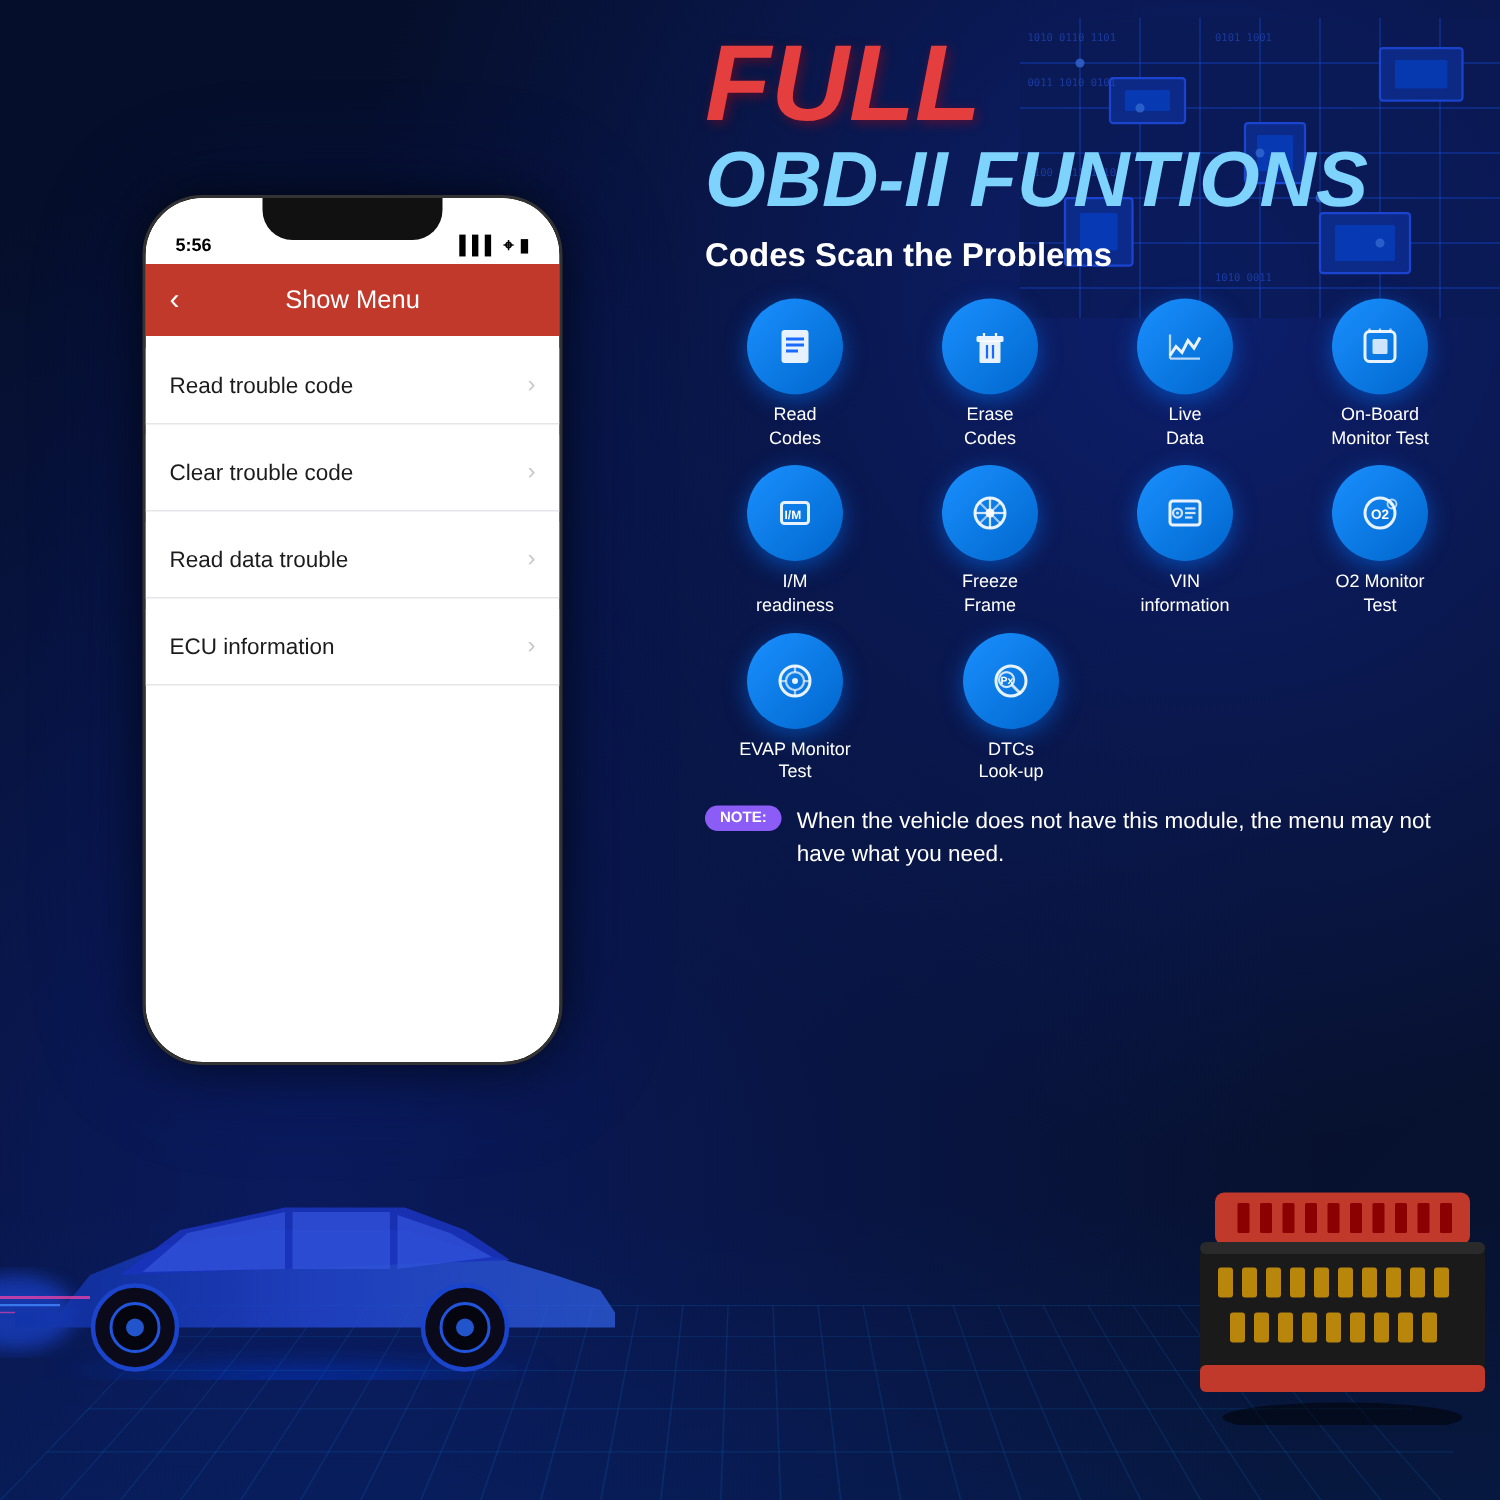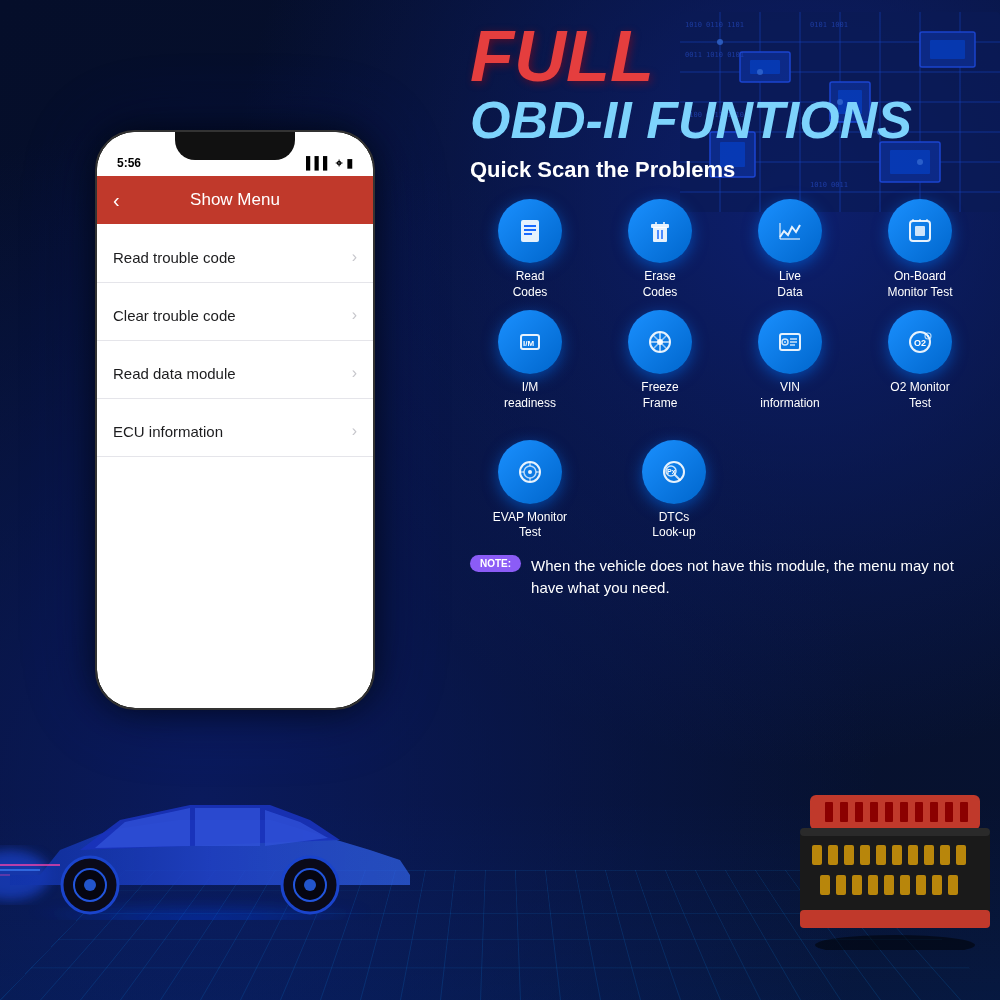--- a/index.html
+++ b/index.html
@@ -197,21 +197,21 @@
       color: white;
       font-weight: 600;
       margin: 8px 0 16px;
     }
 
     
     .functions-grid {
       display: grid;
       grid-template-columns: repeat(4, 1fr);
       gap: 10px;
-      margin-bottom: 28px;
+      margin-bottom: 10px;
     }
     .function-item {
       display: flex;
       flex-direction: column;
       align-items: center;
       gap: 6px;
     }
     .function-icon-circle {
       width: 64px;
       height: 64px;
@@ -408,38 +408,38 @@
         <div class="menu-item-group">
           <div class="phone-menu-item">
             <span class="phone-menu-item-text">Read trouble code</span>
             <span class="phone-menu-chevron">›</span>
           </div>
           <div class="phone-menu-item">
             <span class="phone-menu-item-text">Clear trouble code</span>
             <span class="phone-menu-chevron">›</span>
           </div>
           <div class="phone-menu-item">
-            <span class="phone-menu-item-text">Read data module</span>
+            <span class="phone-menu-item-text">Read data trouble</span>
             <span class="phone-menu-chevron">›</span>
           </div>
           <div class="phone-menu-item">
             <span class="phone-menu-item-text">ECU information</span>
             <span class="phone-menu-chevron">›</span>
           </div>
         </div>
       </div>
     </div>
   </div>
 </div>
 
 <div class="right-panel">
 
   <div class="title-full">FULL</div>
   <div class="title-obd">OBD-II FUNTIONS</div>
-  <div class="title-subtitle">Quick Scan the Problems</div>
+  <div class="title-subtitle">Codes Scan the Problems</div>
 
   <div class="functions-grid">
 
     <div class="function-item">
       <div class="function-icon-circle">
         <svg width="28" height="28" viewBox="0 0 28 28" fill="none">
           <rect x="5" y="3" width="18" height="22" rx="2" fill="white" opacity="0.9"></rect>
           <line x1="8" y1="9" x2="20" y2="9" stroke="#1a6aff" stroke-width="2"></line>
           <line x1="8" y1="13" x2="20" y2="13" stroke="#1a6aff" stroke-width="2"></line>
           <line x1="8" y1="17" x2="16" y2="17" stroke="#1a6aff" stroke-width="2"></line>

